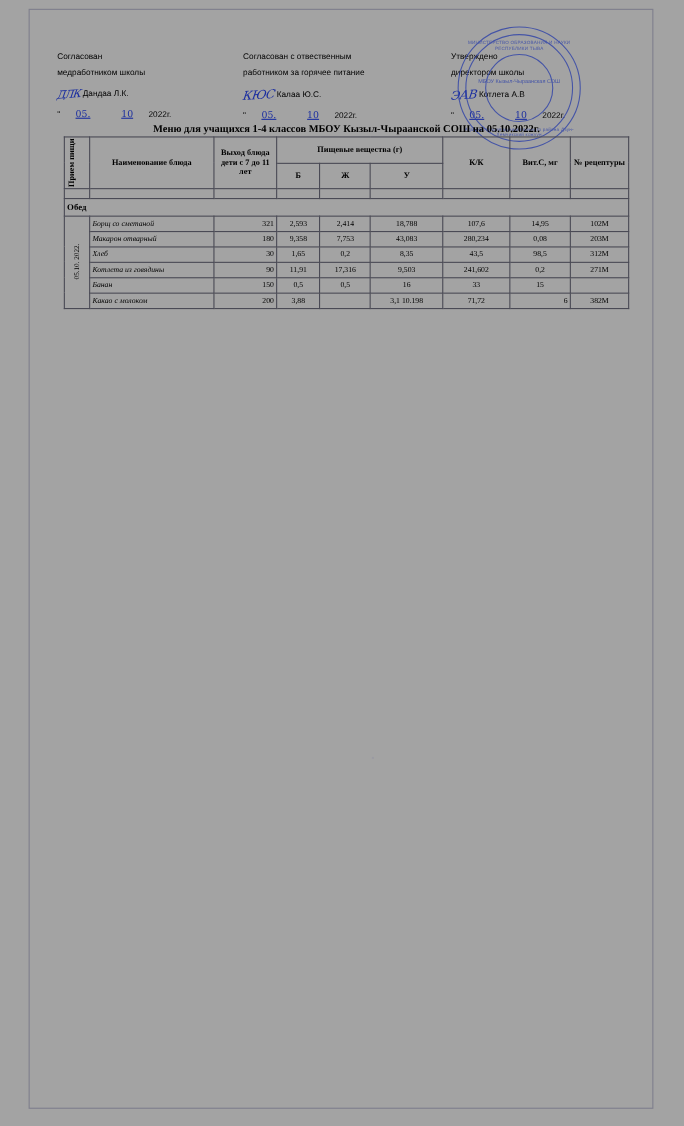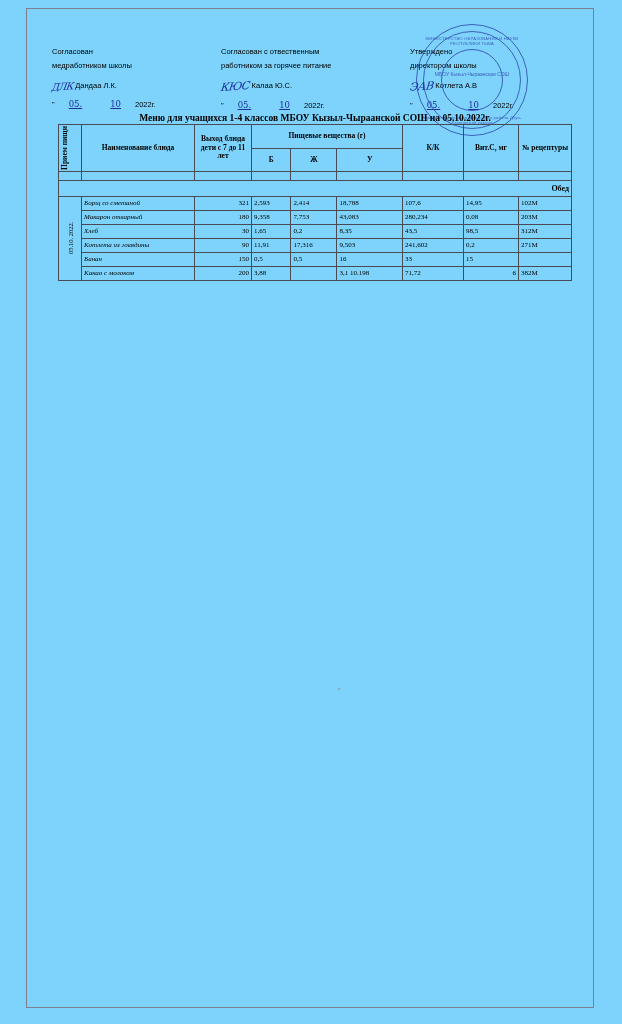--- a/index.html
+++ b/index.html
@@ -13,21 +13,21 @@
     font-family: "Liberation Sans", sans-serif;
     color: #000000;
     position: relative;
     overflow: hidden;
   }
   .page {
     position: absolute;
     left: 0; top: 0;
     width: 622px;
     height: 1024px;
-    background: #7dd3fc;
+    background: #a3a3a3;
   }
   
   .page-frame {
     position: absolute;
     left: 26px;
     top: 8px;
     width: 568px;
     height: 1000px;
     border: 1px solid #7e7e8c;
     box-sizing: border-box;
@@ -168,25 +168,25 @@
     font-weight: bold;
     font-size: 7.5px;
     line-height: 1.15;
   }
   .vert {
     writing-mode: vertical-rl;
     transform: rotate(180deg);
     text-align: center;
     white-space: nowrap;
   }
-  .cell-c { text-align: left; }
+  .cell-c { text-align: center; }
   .cell-l { text-align: left; padding-left: 3px; font-style: italic; }
   .cell-r { text-align: right; padding-right: 3px; }
   .meal-band {
-    text-align: right;
+    text-align: left;
     font-weight: bold;
     font-size: 8px;
   }
   .small-blank { height: 9px; }
   .row-h { height: 14px; }
   .date-vert {
     width: 14px;
     font-size: 6.5px;
   }
   .dot {

